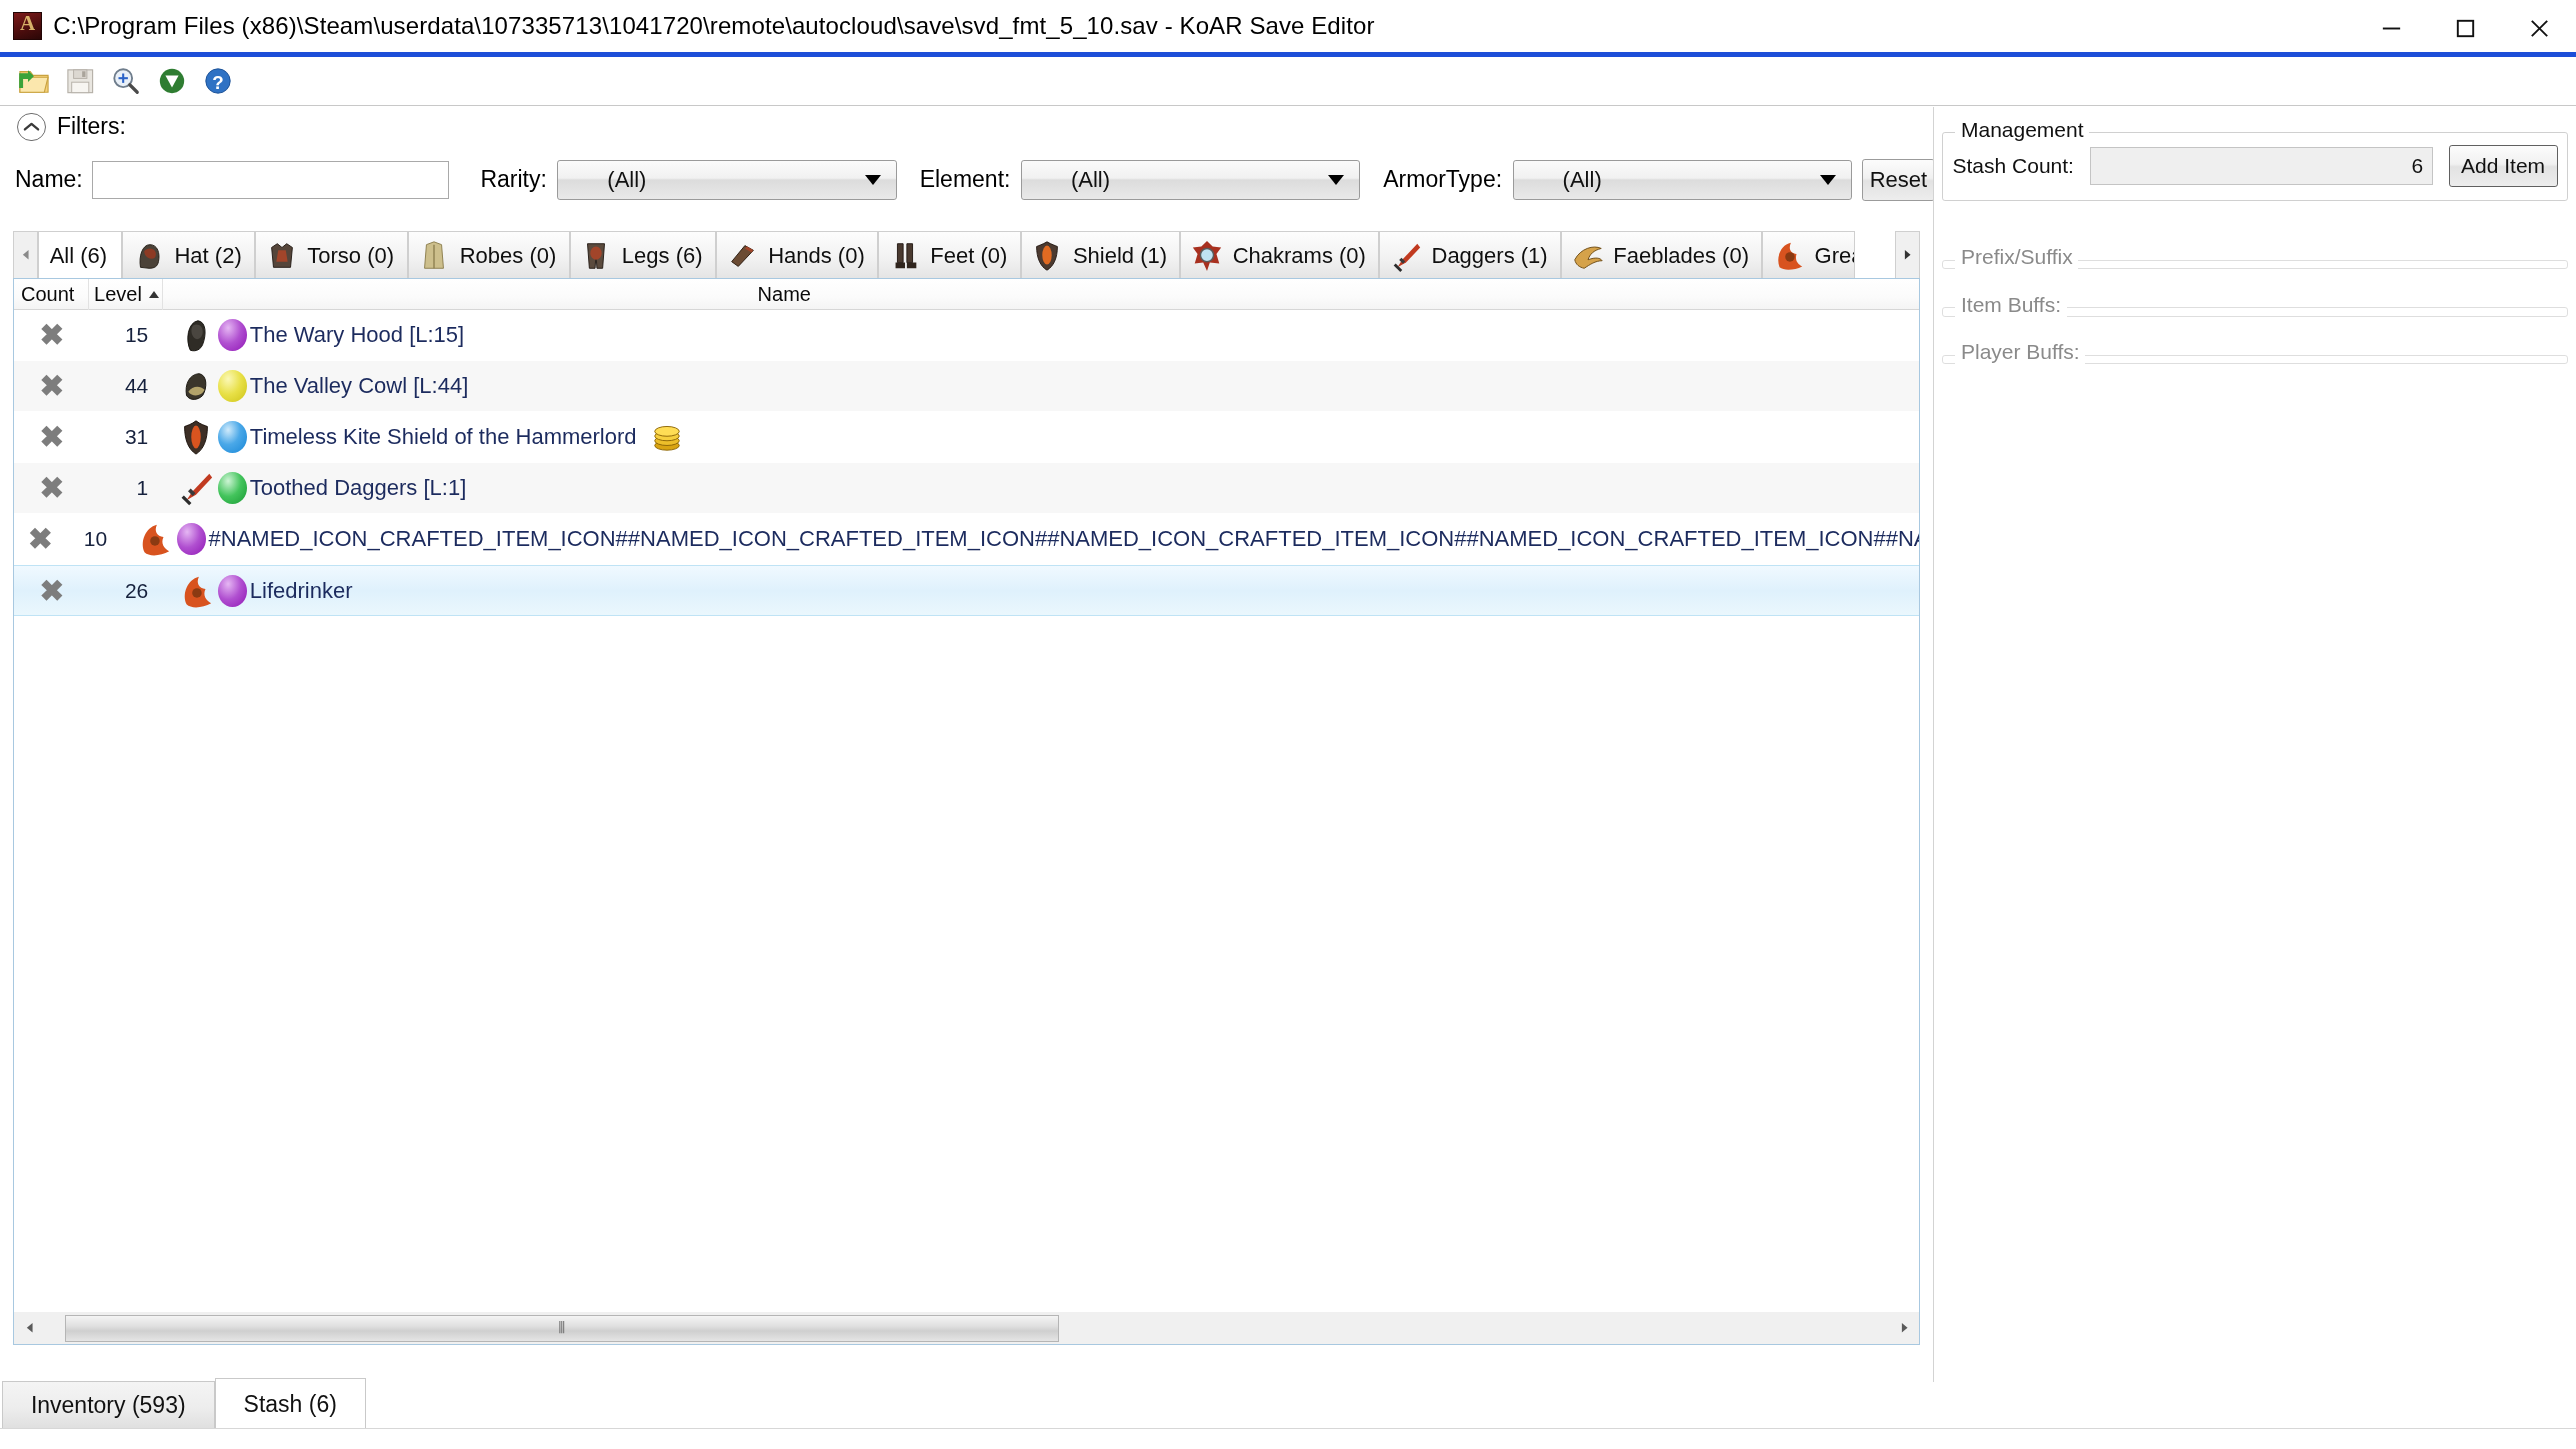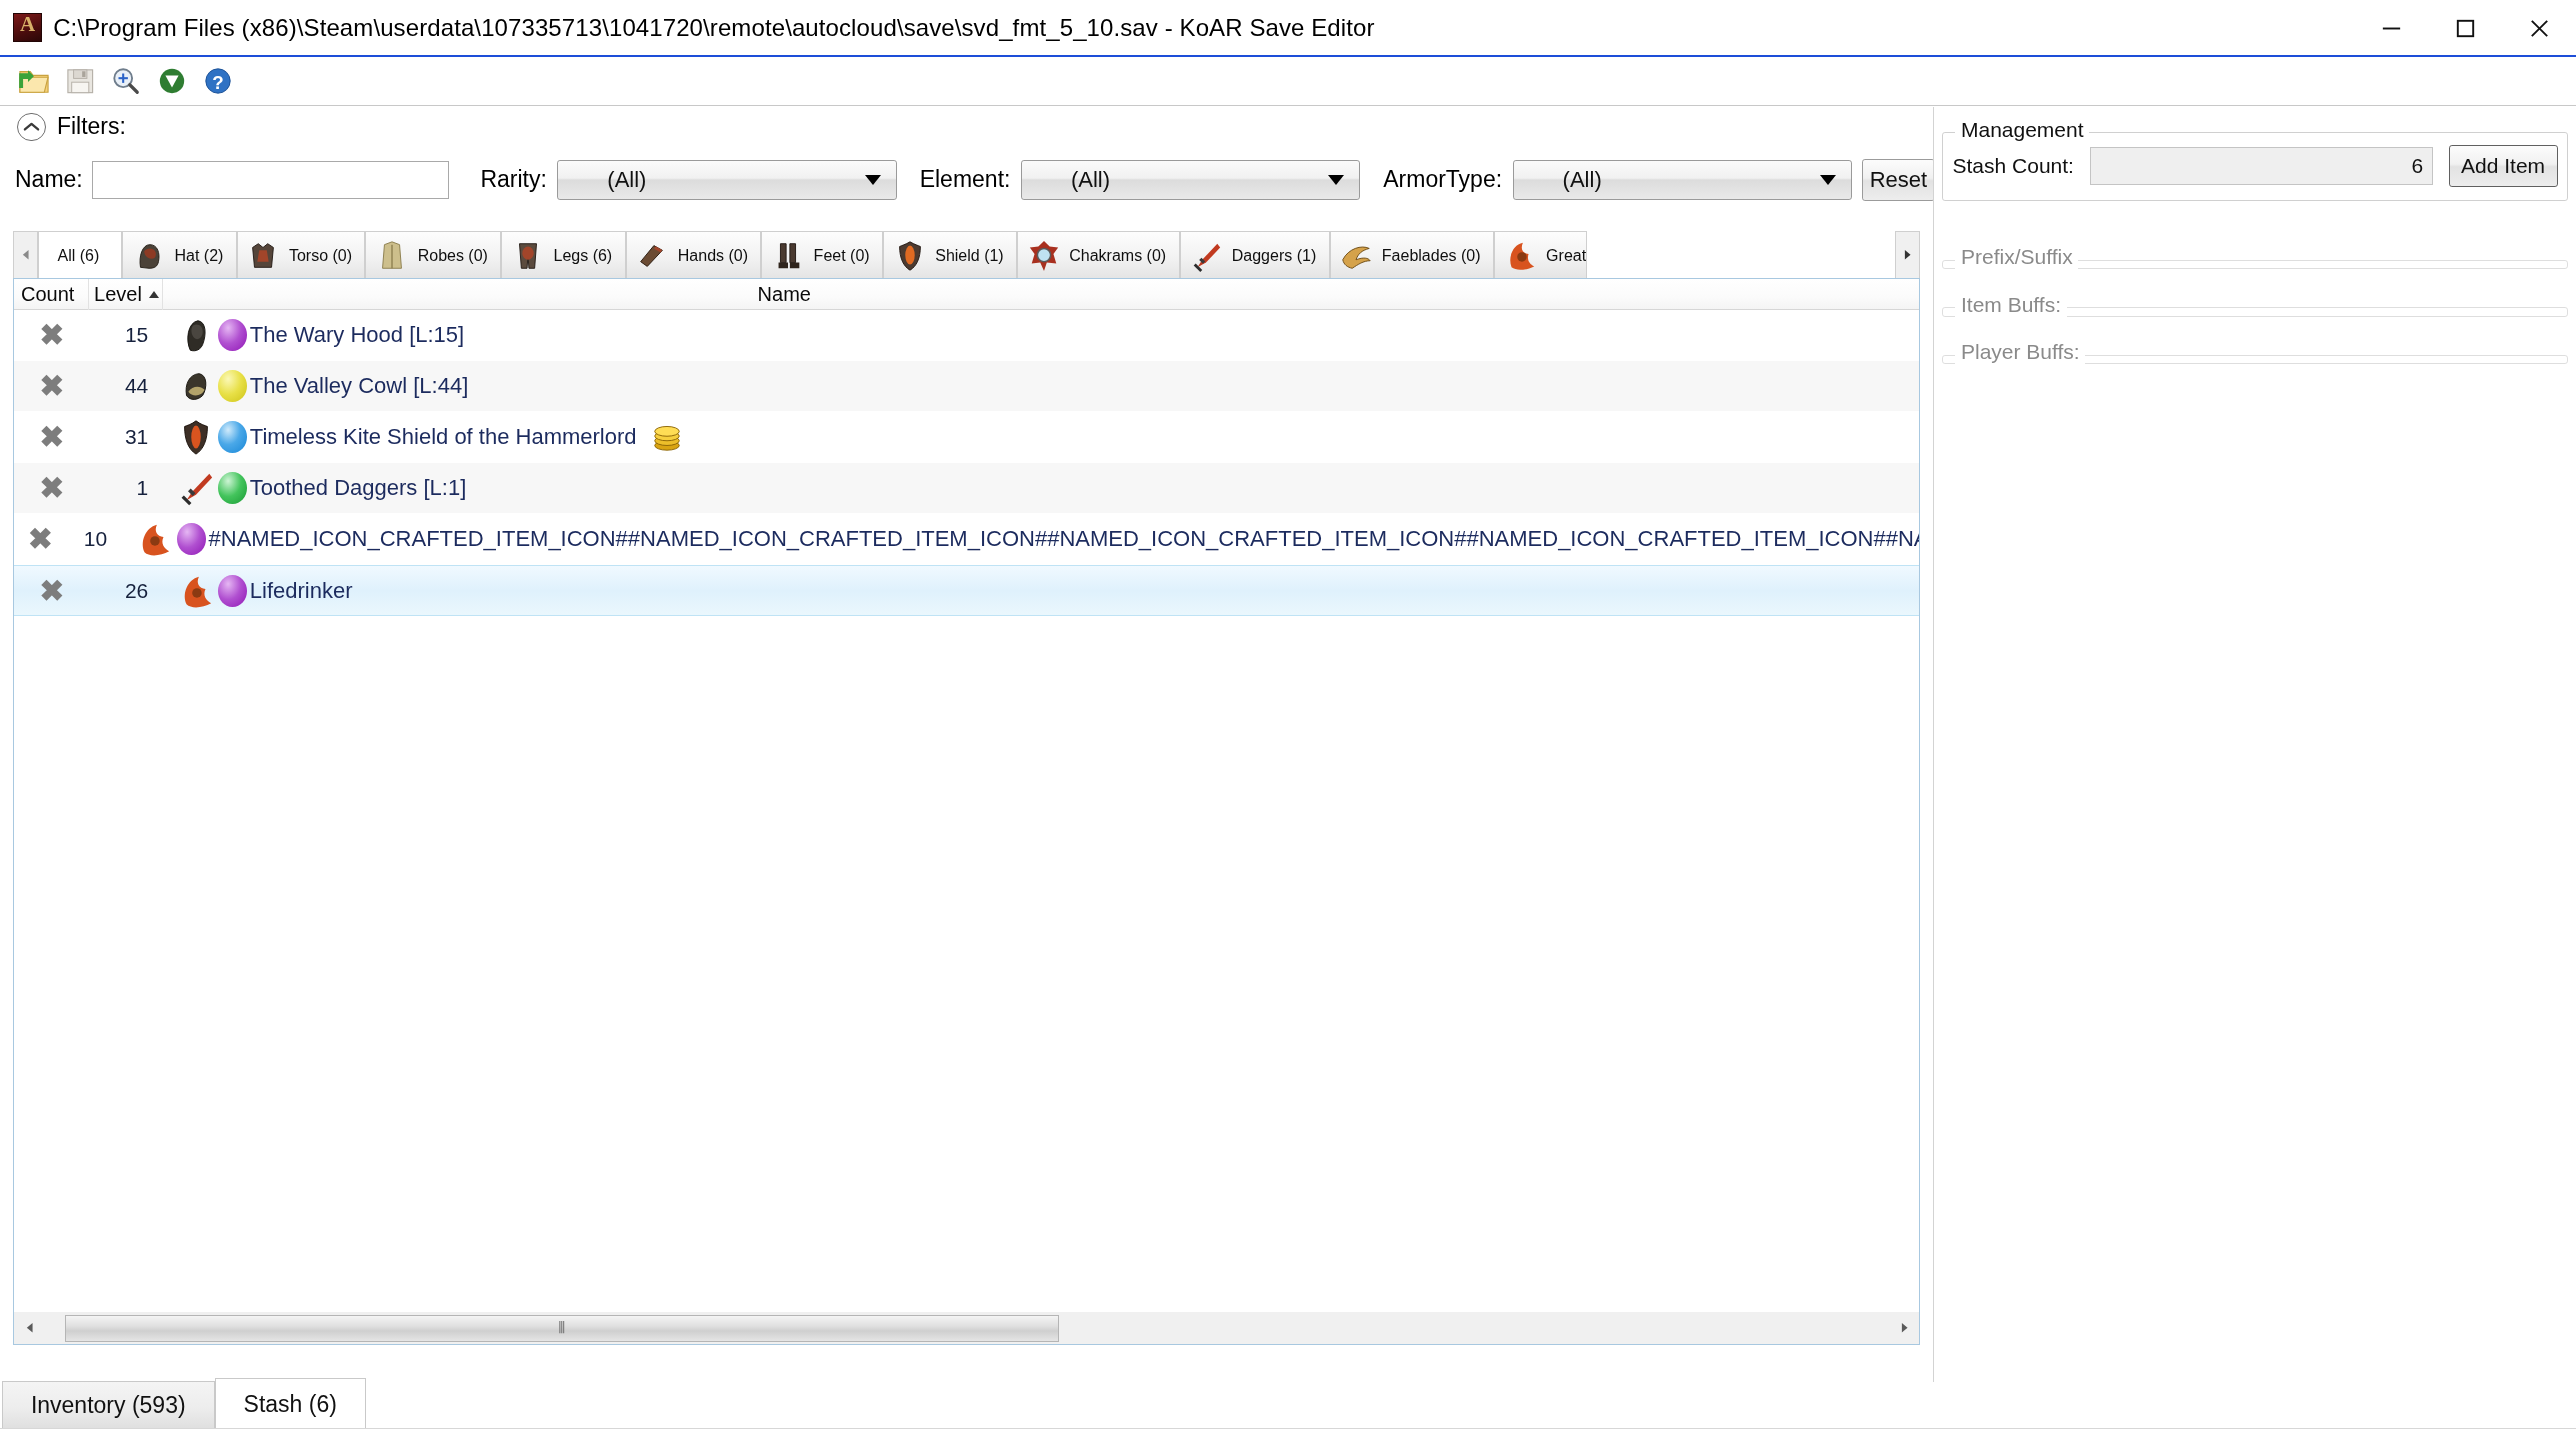--- a/index.html
+++ b/index.html
@@ -8,21 +8,21 @@
     overflow: hidden;
     background: #ffffff;
     font-family: "Liberation Sans", sans-serif;
   }
   * { box-sizing: border-box; }
 
   
   #titlebar {
     position: absolute; left: 0; top: 0; width: 2576px; height: 57px;
     background: #ffffff;
-    border-bottom: 2px solid #1d4ed8;
+    border-bottom: 5px solid #1d4ed8;
     display: flex; align-items: center;
   }
   #app-icon {
     width: 28.5px; height: 28.5px; margin-left: 13.3px; margin-right: 11.4px;
     background: linear-gradient(160deg,#7d1a1a 0%, #4a0d0d 60%, #2b0707 100%);
     border: 1px solid #220505;
     position: relative; flex: 0 0 auto;
   }
   #app-icon::after{
     content:"A";
@@ -105,21 +105,21 @@
   }
   #tab-scroll-left, #tab-scroll-right {
     width: 25px; height: 48px; background: #f0f0f0; border: 1px solid #cfcfcf;
     display:flex; align-items:center; justify-content:center; flex:0 0 auto;
   }
   .tab {
     height: 48px; background: linear-gradient(180deg,#fdfdfd 0%, #f2f2f2 55%, #e4e4e4 100%);
     border: 1px solid #cfcfcf; border-bottom: none;
     display: flex; align-items: center; gap: 8.6px;
     padding: 0 12.4px 0 8.6px; flex: 0 0 auto;
-    font-size: 16px; color: #0f0f0f; white-space: nowrap;
+    font-size: 22px; color: #0f0f0f; white-space: nowrap;
   }
   .tab.sel { background: #ffffff; border-color:#cfcfcf; }
   .tab .ticon { width: 34px; height: 34px; flex:0 0 auto; position: relative; }
 
   
   #grid {
     position: absolute; left: 13.3px; top: 278px; width: 1907px; height: 1067px;
     border: 1px solid #a8c8e0; background: #ffffff;
   }
   #grid-header {

